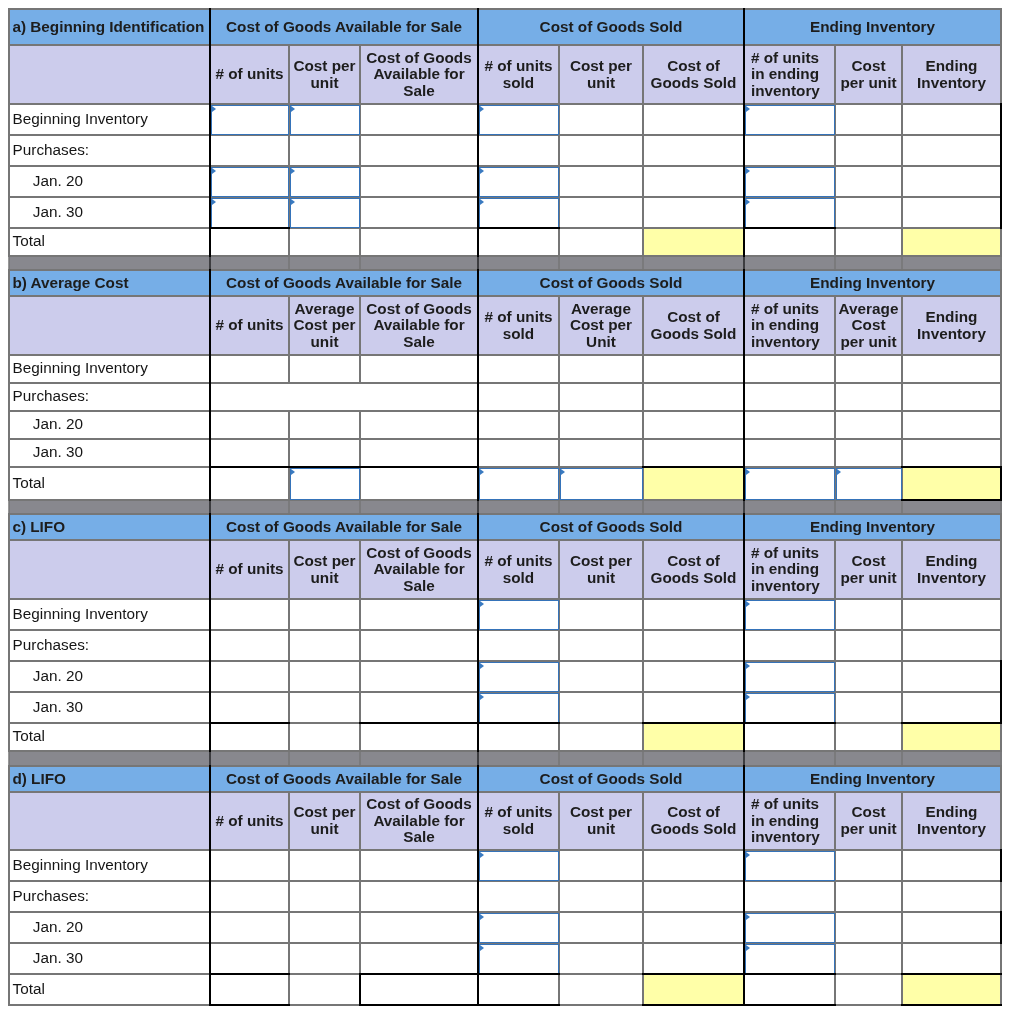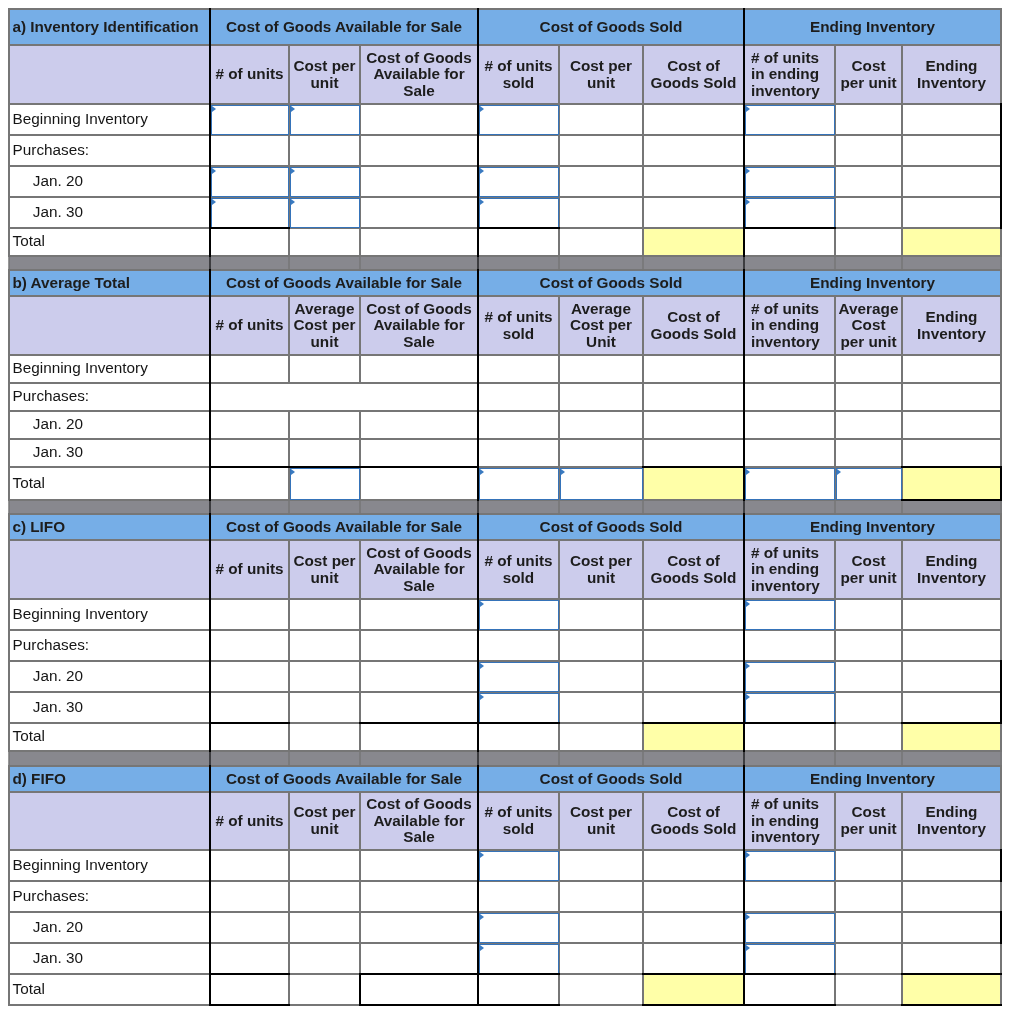--- a/index.html
+++ b/index.html
@@ -27,21 +27,21 @@
 .rl.ind{padding-left:23.8px;}
 .ib{position:absolute;z-index:3;box-sizing:border-box;border:1.5px solid #3573b9;background:#fff;}
 .im{position:absolute;width:0;height:0;border-style:solid;
   border-width:3.4px 0 3.4px 4.7px;border-color:transparent transparent transparent #3a7ac0;}
 </style>
 </head>
 <body>
 
 <div class="sheet">
   <div>
-    <div class="c blue st" style="left:9px;top:9px;width:201px;height:36px;">a) Inventory Identification</div>
+    <div class="c blue st" style="left:9px;top:9px;width:201px;height:36px;">a) Beginning Identification</div>
     <div class="c blue gt" style="left:210px;top:9px;width:268px;height:36px;">Cost of Goods Available for Sale</div>
     <div class="c blue gt" style="left:478px;top:9px;width:266px;height:36px;">Cost of Goods Sold</div>
     <div class="c blue gt" style="left:744px;top:9px;width:257px;height:36px;">Ending Inventory</div>
     <div class="c lav" style="left:9px;top:45px;width:201px;height:59px;"></div>
     <div class="c lav ch" style="left:210px;top:45px;width:79px;height:59px;"># of units</div>
     <div class="c lav ch" style="left:289px;top:45px;width:71px;height:59px;">Cost per
 unit</div>
     <div class="c lav ch" style="left:360px;top:45px;width:118px;height:59px;">Cost of Goods
 Available for
 Sale</div>
@@ -225,21 +225,21 @@
     <div class="v" style="left:1000.4px;top:227.4px;height:29.2px;"></div>
     <div class="hb" style="left:209.2px;top:227.2px;width:80.6px;"></div>
     <div class="hb" style="left:477.2px;top:227.2px;width:82.6px;"></div>
     <div class="hb" style="left:743.2px;top:227.2px;width:92.6px;"></div>
     <div class="vb" style="left:1000.1px;top:103.2px;height:32.7px;"></div>
     <div class="vb" style="left:1000.1px;top:134.2px;height:32.7px;"></div>
     <div class="vb" style="left:1000.1px;top:165.2px;height:32.7px;"></div>
     <div class="vb" style="left:1000.1px;top:196.2px;height:32.7px;"></div>
   </div>
   <div>
-    <div class="c blue st" style="left:9px;top:270px;width:201px;height:26px;">b) Average Total</div>
+    <div class="c blue st" style="left:9px;top:270px;width:201px;height:26px;">b) Average Cost</div>
     <div class="c blue gt" style="left:210px;top:270px;width:268px;height:26px;">Cost of Goods Available for Sale</div>
     <div class="c blue gt" style="left:478px;top:270px;width:266px;height:26px;">Cost of Goods Sold</div>
     <div class="c blue gt" style="left:744px;top:270px;width:257px;height:26px;">Ending Inventory</div>
     <div class="c lav" style="left:9px;top:296px;width:201px;height:59px;"></div>
     <div class="c lav ch" style="left:210px;top:296px;width:79px;height:59px;"># of units</div>
     <div class="c lav ch" style="left:289px;top:296px;width:71px;height:59px;">Average
 Cost per
 unit</div>
     <div class="c lav ch" style="left:360px;top:296px;width:118px;height:59px;">Cost of Goods
 Available for
@@ -584,21 +584,21 @@
     <div class="hb" style="left:209.2px;top:722.1px;width:80.6px;"></div>
     <div class="hb" style="left:359.2px;top:722.1px;width:119.6px;"></div>
     <div class="hb" style="left:477.2px;top:722.1px;width:82.6px;"></div>
     <div class="hb" style="left:642.2px;top:722.1px;width:102.6px;"></div>
     <div class="hb" style="left:743.2px;top:722.1px;width:92.6px;"></div>
     <div class="hb" style="left:901.2px;top:722.1px;width:100.6px;"></div>
     <div class="vb" style="left:1000.1px;top:660.1px;height:32.7px;"></div>
     <div class="vb" style="left:1000.1px;top:691.1px;height:32.7px;"></div>
   </div>
   <div>
-    <div class="c blue st" style="left:9px;top:766px;width:201px;height:26px;">d) FIFO</div>
+    <div class="c blue st" style="left:9px;top:766px;width:201px;height:26px;">d) LIFO</div>
     <div class="c blue gt" style="left:210px;top:766px;width:268px;height:26px;">Cost of Goods Available for Sale</div>
     <div class="c blue gt" style="left:478px;top:766px;width:266px;height:26px;">Cost of Goods Sold</div>
     <div class="c blue gt" style="left:744px;top:766px;width:257px;height:26px;">Ending Inventory</div>
     <div class="c lav" style="left:9px;top:792px;width:201px;height:58px;"></div>
     <div class="c lav ch" style="left:210px;top:792px;width:79px;height:58px;"># of units</div>
     <div class="c lav ch" style="left:289px;top:792px;width:71px;height:58px;">Cost per
 unit</div>
     <div class="c lav ch" style="left:360px;top:792px;width:118px;height:58px;">Cost of Goods
 Available for
 Sale</div>

